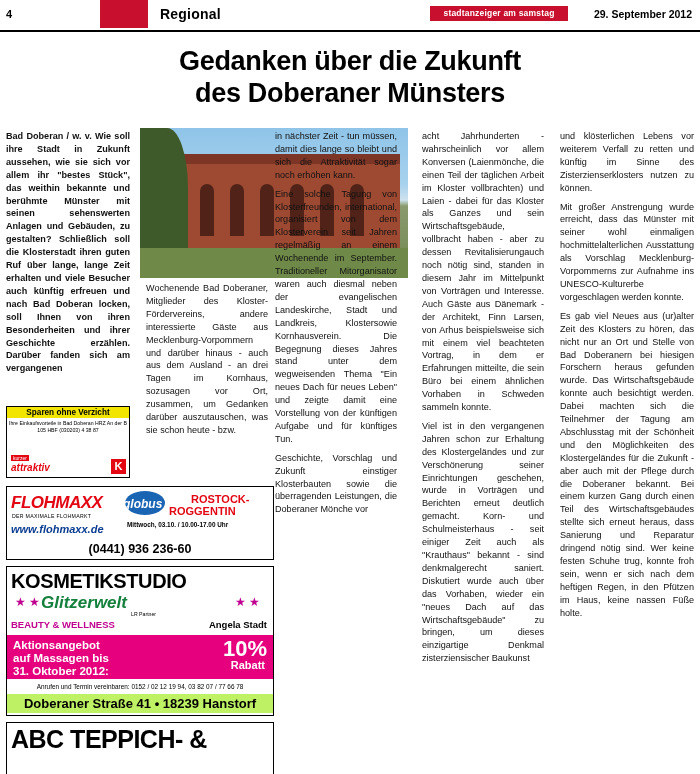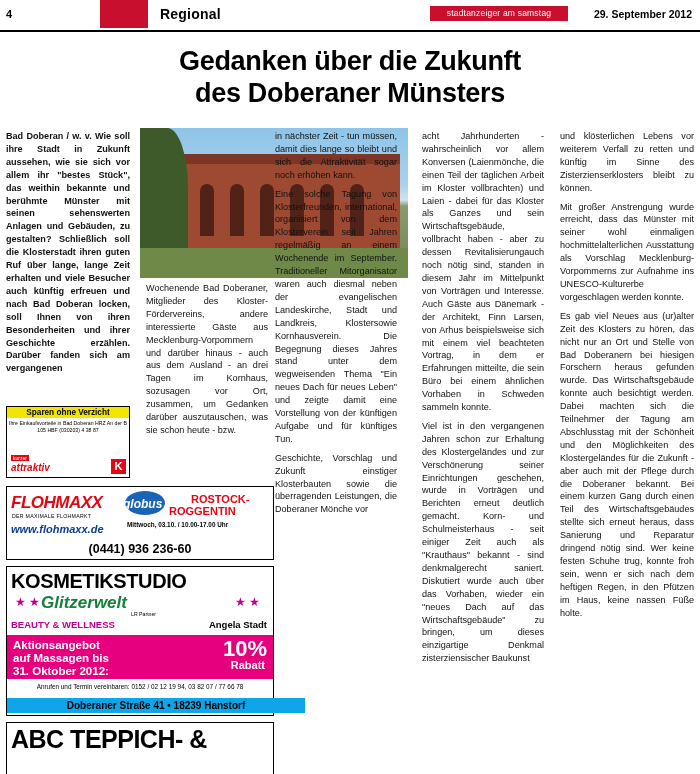--- a/index.html
+++ b/index.html
@@ -23,21 +23,21 @@
   }
   .mh-redbar{
     position:absolute;left:100px;top:0;width:48px;height:28px;background:#c8102e;
   }
   .mh-section{
     position:absolute;left:160px;top:6px;font-size:14px;font-weight:bold;
     letter-spacing:.2px;
   }
   .mh-center{
     position:absolute;left:430px;top:6px;width:138px;height:15px;
-    background:#c8102e;color:#fff;font-size:8.5px;font-weight:normal;
+    background:#c8102e;color:#fff;font-size:8.5px;font-weight:bold;
     text-align:center;line-height:15px;letter-spacing:.2px;
   }
   .mh-date{
     position:absolute;right:8px;top:8px;font-size:10.5px;font-weight:bold;
   }
 
   
   .headline{
     position:absolute;left:0;top:46px;width:700px;text-align:center;
     font-size:27px;font-weight:bold;line-height:1.18;letter-spacing:-.3px;
@@ -124,21 +124,21 @@
   #ad3 .k-t2{position:absolute;left:34px;top:26px;font-size:17px;font-weight:bold;font-style:italic;color:#15803d;}
   #ad3 .k-star{position:absolute;font-size:12px;color:#c0008f;}
   #ad3 .k-part{position:absolute;left:124px;top:44px;font-size:5.2px;}
   #ad3 .k-t3{position:absolute;left:4px;top:52px;font-size:9.5px;font-weight:bold;color:#c0008f;}
   #ad3 .k-name{position:absolute;right:6px;top:52px;font-size:9.5px;font-weight:bold;}
   #ad3 .k-pink{position:absolute;left:0;top:68px;width:266px;height:44px;background:#e6007e;}
   #ad3 .k-akt{position:absolute;left:6px;top:72px;font-size:11.5px;font-weight:bold;color:#fff;line-height:1.15;}
   #ad3 .k-pct{position:absolute;right:6px;top:69px;font-size:22px;font-weight:bold;color:#fff;}
   #ad3 .k-rab{position:absolute;right:8px;top:92px;font-size:11px;font-weight:bold;color:#fff;}
   #ad3 .k-tel{position:absolute;left:0;top:116px;width:266px;text-align:center;font-size:6.4px;}
-  #ad3 .k-addr{position:absolute;left:0;bottom:2px;width:266px;text-align:center;font-size:10px;font-weight:bold;background:#0ea5e9;padding:2px 16px;}
+  #ad3 .k-addr{position:absolute;left:0;bottom:2px;width:266px;text-align:center;font-size:13px;font-weight:bold;background:#bef264;padding:2px 0;}
 
   
   #ad4{top:722px;width:268px;height:52px;border:1px solid #000;border-bottom:none;background:#fff;overflow:hidden;}
   #ad4 .abc{position:absolute;left:4px;top:2px;font-size:25px;font-weight:bold;letter-spacing:-.5px;}
 </style>
 </head>
 <body>
 
 <div class="page">
 
@@ -183,21 +183,21 @@
     <p>Eine solche Tagung von Klosterfreunden, international, organisiert von dem Klosterverein seit Jahren regelmäßig an einem Wochenende im September. Traditioneller Mitorganisator waren auch diesmal neben der evangelischen Landeskirche, Stadt und Landkreis, Klostersowie Kornhausverein. Die Begegnung dieses Jahres stand unter dem wegweisenden Thema "Ein neues Dach für neues Leben" und zeigte damit eine Vorstellung von der künftigen Aufgabe und für künftiges Tun.</p>
     <p>Geschichte, Vorschlag und Zukunft einstiger Klosterbauten sowie die überragenden Leistungen, die Doberaner Mönche vor</p>
   </div>
 
   <div class="col" id="col4">
     <p class="first">acht Jahrhunderten - wahrscheinlich vor allem Konversen (Laienmönche, die einen Teil der täglichen Arbeit im Kloster vollbrachten) und Laien - dabei für das Kloster als Ganzes und sein Wirtschaftsgebäude, vollbracht haben - aber zu dessen Revitalisierungauch noch nötig sind, standen in diesem Jahr im Mittelpunkt von Vorträgen und Interesse. Auch Gäste aus Dänemark - der Architekt, Finn Larsen, von Arhus beispielsweise sich mit einem viel beachteten Vortrag, in dem er Erfahrungen mitteilte, die sein Büro bei einem ähnlichen Vorhaben in Schweden sammeln konnte.</p>
     <p>Viel ist in den vergangenen Jahren schon zur Erhaltung des Klostergeländes und zur Verschönerung seiner Einrichtungen geschehen, wurde in Vorträgen und Berichten erneut deutlich gemacht. Korn- und Schulmeisterhaus - seit einiger Zeit auch als "Krauthaus" bekannt - sind denkmalgerecht saniert. Diskutiert wurde auch über das Vorhaben, wieder ein "neues Dach auf das Wirtschaftsgebäude" zu bringen, um dieses einzigartige Denkmal zisterziensischer Baukunst</p>
   </div>
 
   <div class="col" id="col5">
-    <p class="first">und klösterlichen Lebens vor weiterem Verfall zu retten und künftig im Sinne des Zisterzienserklosters bleibt zu können.</p>
+    <p class="first">und klösterlichen Lebens vor weiterem Verfall zu retten und künftig im Sinne des Zisterzienserklosters nutzen zu können.</p>
     <p>Mit großer Anstrengung wurde erreicht, dass das Münster mit seiner wohl einmaligen hochmittelalterlichen Ausstattung als Vorschlag Mecklenburg-Vorpommerns zur Aufnahme ins UNESCO-Kulturerbe vorgeschlagen werden konnte.</p>
     <p>Es gab viel Neues aus (ur)alter Zeit des Klosters zu hören, das nicht nur an Ort und Stelle von Bad Doberanern bei hiesigen Forschern heraus gefunden wurde. Das Wirtschaftsgebäude konnte auch besichtigt werden. Dabei machten sich die Teilnehmer der Tagung am Abschlusstag mit der Schönheit und den Möglichkeiten des Klostergeländes für die Zukunft - aber auch mit der Pflege durch die Doberaner bekannt. Bei einem kurzen Gang durch einen Teil des Wirtschaftsgebäudes stellte sich erneut heraus, dass Sanierung und Reparatur dringend nötig sind. Wer keine festen Schuhe trug, konnte froh sein, wenn er sich nach dem heftigen Regen, in den Pfützen im Haus, keine nassen Füße holte.</p>
   </div>
 
   <div class="ad ad-box" id="ad1">
     <div class="a1title">Sparen ohne Verzicht</div>
     <div class="a1sub">Ihre Einkaufsvorteile in Bad Doberan HRZ An der B 105 HBF (030203) 4 38 87</div>
     <div class="a1kl">kurzer</div>
     <div class="a1attr">attraktiv</div>
     <div class="a1k">K</div>

